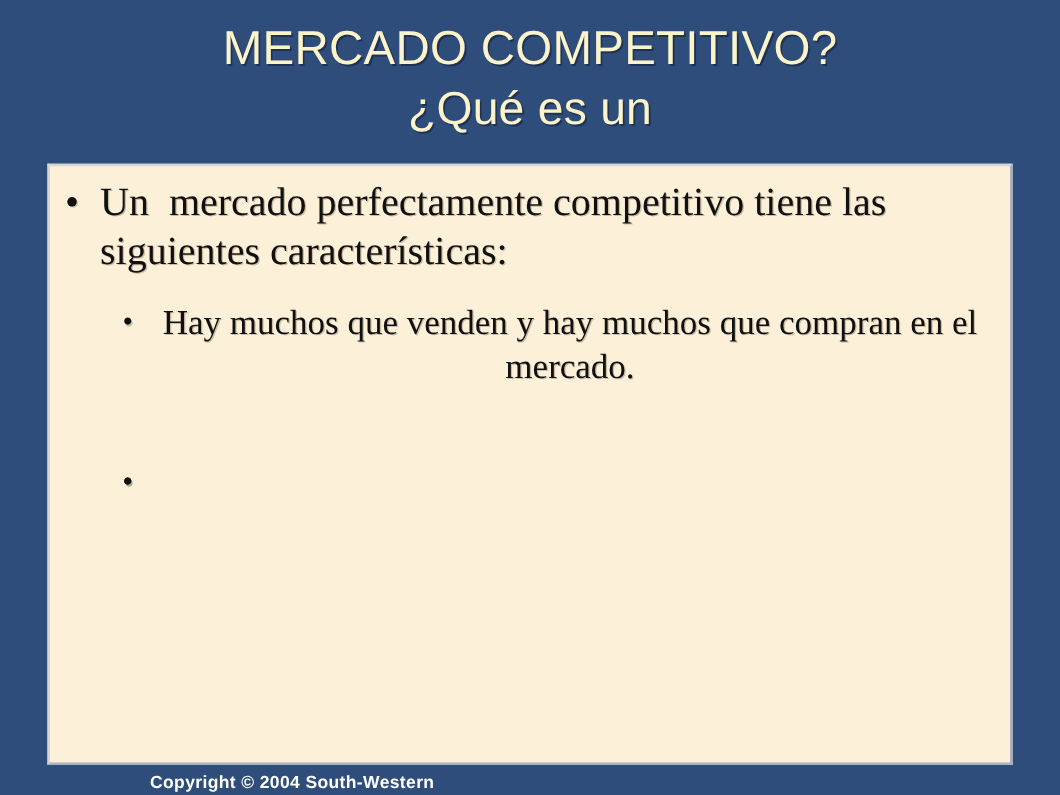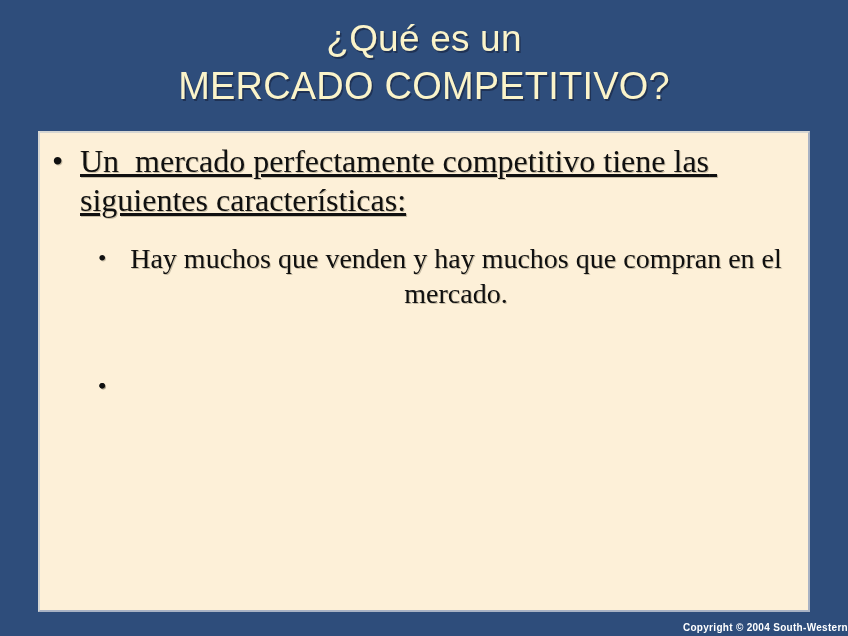--- a/index.html
+++ b/index.html
@@ -79,21 +79,20 @@
   .lvl1 > .marker {
     position: absolute;
     left: 12px;
     top: 9px;
     font-size: 32px;
     line-height: 39px;
   }
   .lvl1 > .text {
     display: block;
     white-space: pre-wrap;
-    text-decoration: underline;
   }
 
   
   .sublist {
     list-style: none;
     margin: 0;
     padding: 0;
   }
   .lvl2 {
     position: relative;
@@ -122,40 +121,40 @@
   .lvl2.gap-before {
     margin-top: 58px;
   }
 
   
   #footer {
     position: absolute;
     left: 0;
     bottom: 3px;
     width: 848px;
-    text-align: right;
+    text-align: left;
     color: #ffffff;
     font-family: "Liberation Sans", sans-serif;
-    font-size: 10px;
+    font-size: 14px;
     font-weight: bold;
     letter-spacing: 0.3px;
   }
   #footer .copy-inner {
     display: inline-block;
     padding-left: 120px;
   }
 </style>
 </head>
 <body>
 
 <div id="slide">
 
   <div id="title-block">
+    <span class="title-line title-line-2">MERCADO COMPETITIVO?</span>
     <span class="title-line title-line-1">¿Qué es un</span>
-    <span class="title-line title-line-2">MERCADO COMPETITIVO?</span>
   </div>
 
   <div id="content-panel">
     <ul id="body-list">
 
       <li class="lvl1">
         <span class="marker">•</span>
         <span class="text">Un  mercado perfectamente competitivo tiene las siguientes características:</span>
       </li>
 

